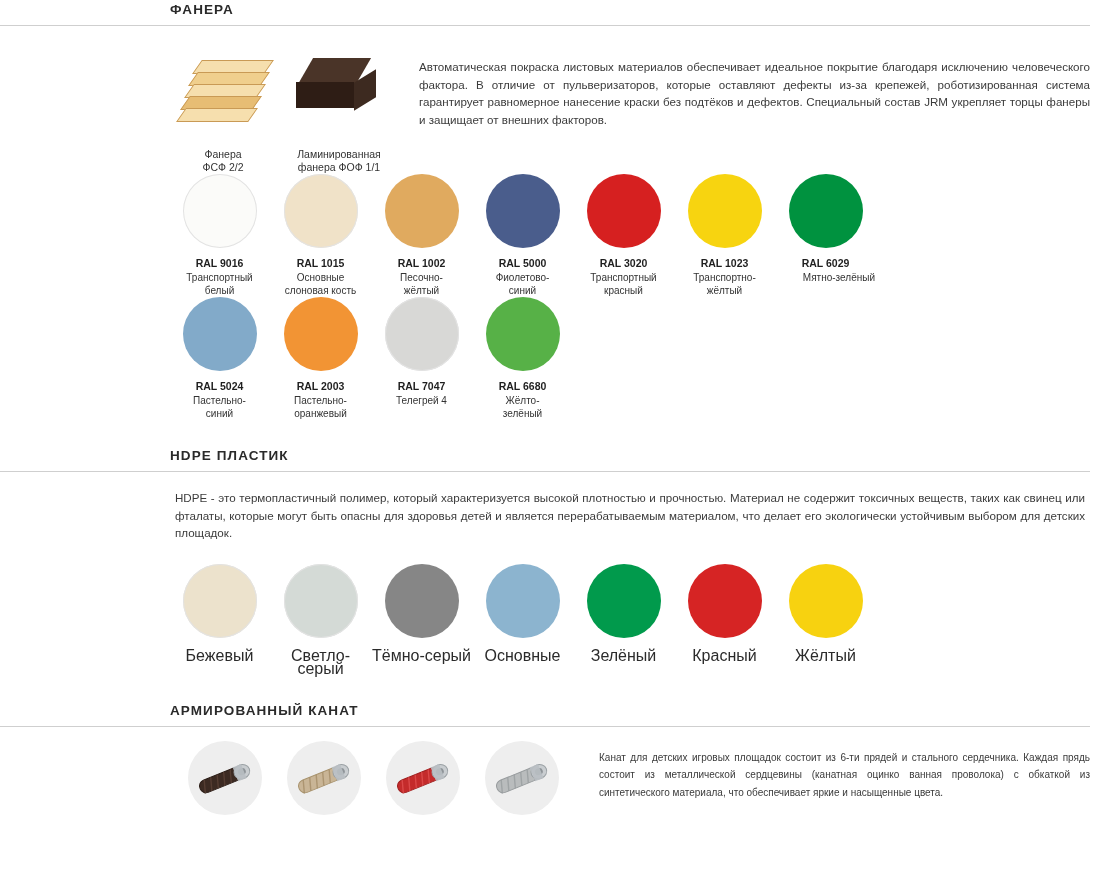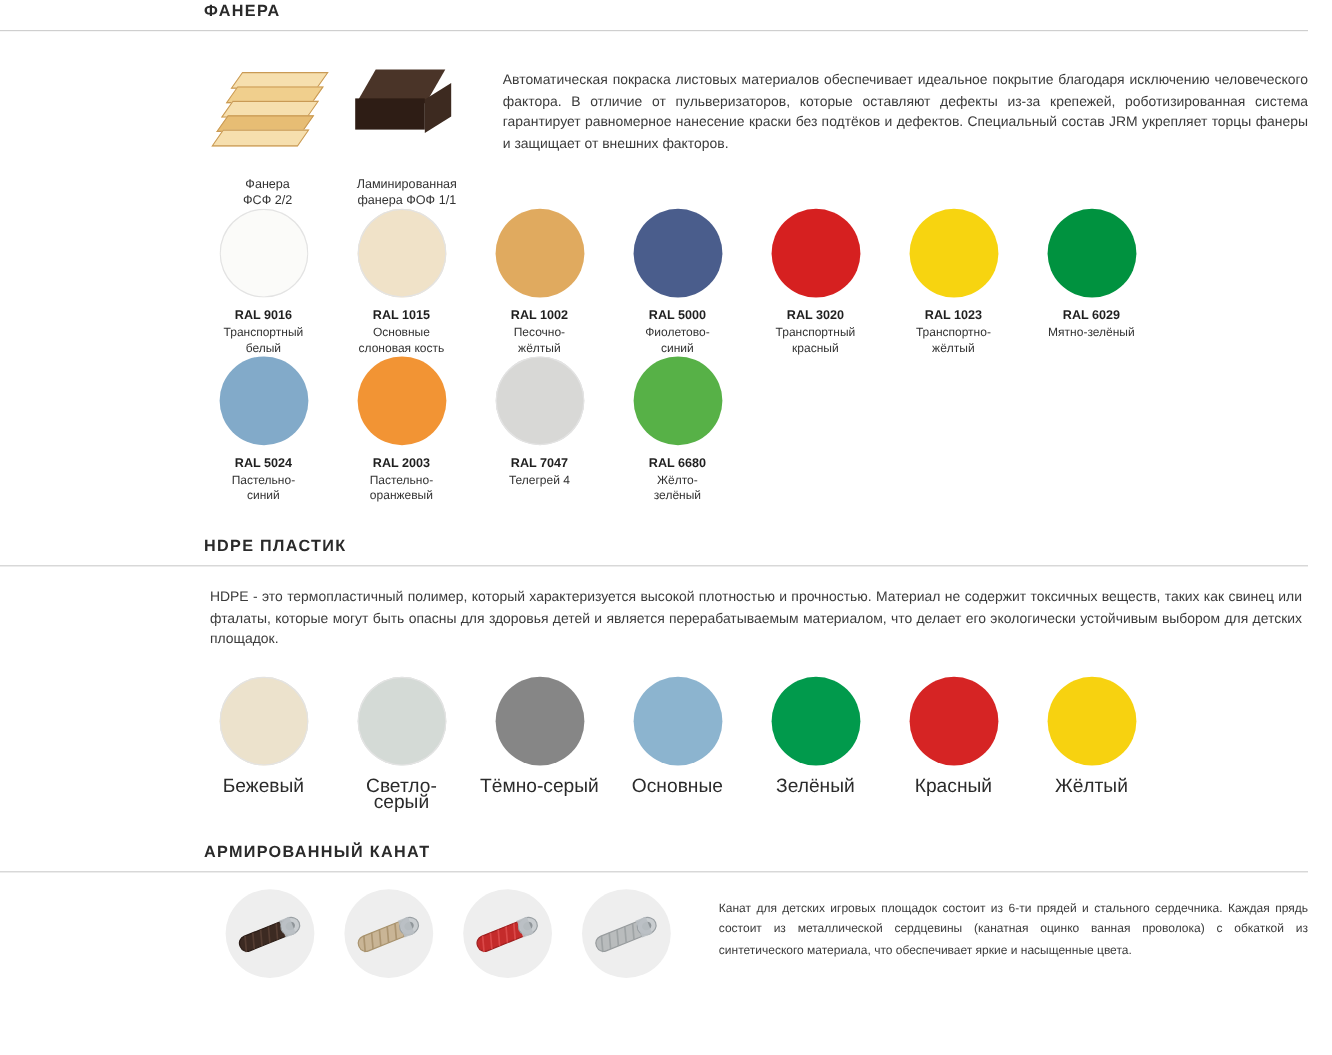--- a/index.html
+++ b/index.html
@@ -73,21 +73,21 @@
     padding-top: 12px;
   }
   
   .group-label {
     font-size: 10.5px;
     color: #3a3a3a;
     margin: 18px 0 6px 5px;
   }
   .swatch-row {
     display: flex;
-    gap: 16px;
+    gap: 2px;
   }
   .swatch {
     width: 99px;
     text-align: center;
     margin-right: 0px;
   }
   .swatch-wrap {
     width: 99px;
     display: flex;
     justify-content: center;
@@ -301,21 +301,21 @@
       <div class="swatch-code">RAL 1023</div>
       <div class="swatch-name" style="white-space:pre-line;">Транспортно-
 жёлтый</div>
     </div>
 
     <div class="swatch">
       <div class="swatch-wrap">
           <div class="dot" style="background:#00923f;"></div>
         </div>
       <div class="swatch-code">RAL 6029</div>
-      <div class="swatch-name" style="white-space:pre-line;">Мятно-зелёный</div>
+      <div class="swatch-name" style="white-space:pre-line;text-align:right;">Мятно-зелёный</div>
     </div>
 
   </div>
 
   <div class="swatch-row">
 
     <div class="swatch">
       <div class="swatch-wrap">
           <div class="dot" style="background:#82aac9;"></div>
         </div>

